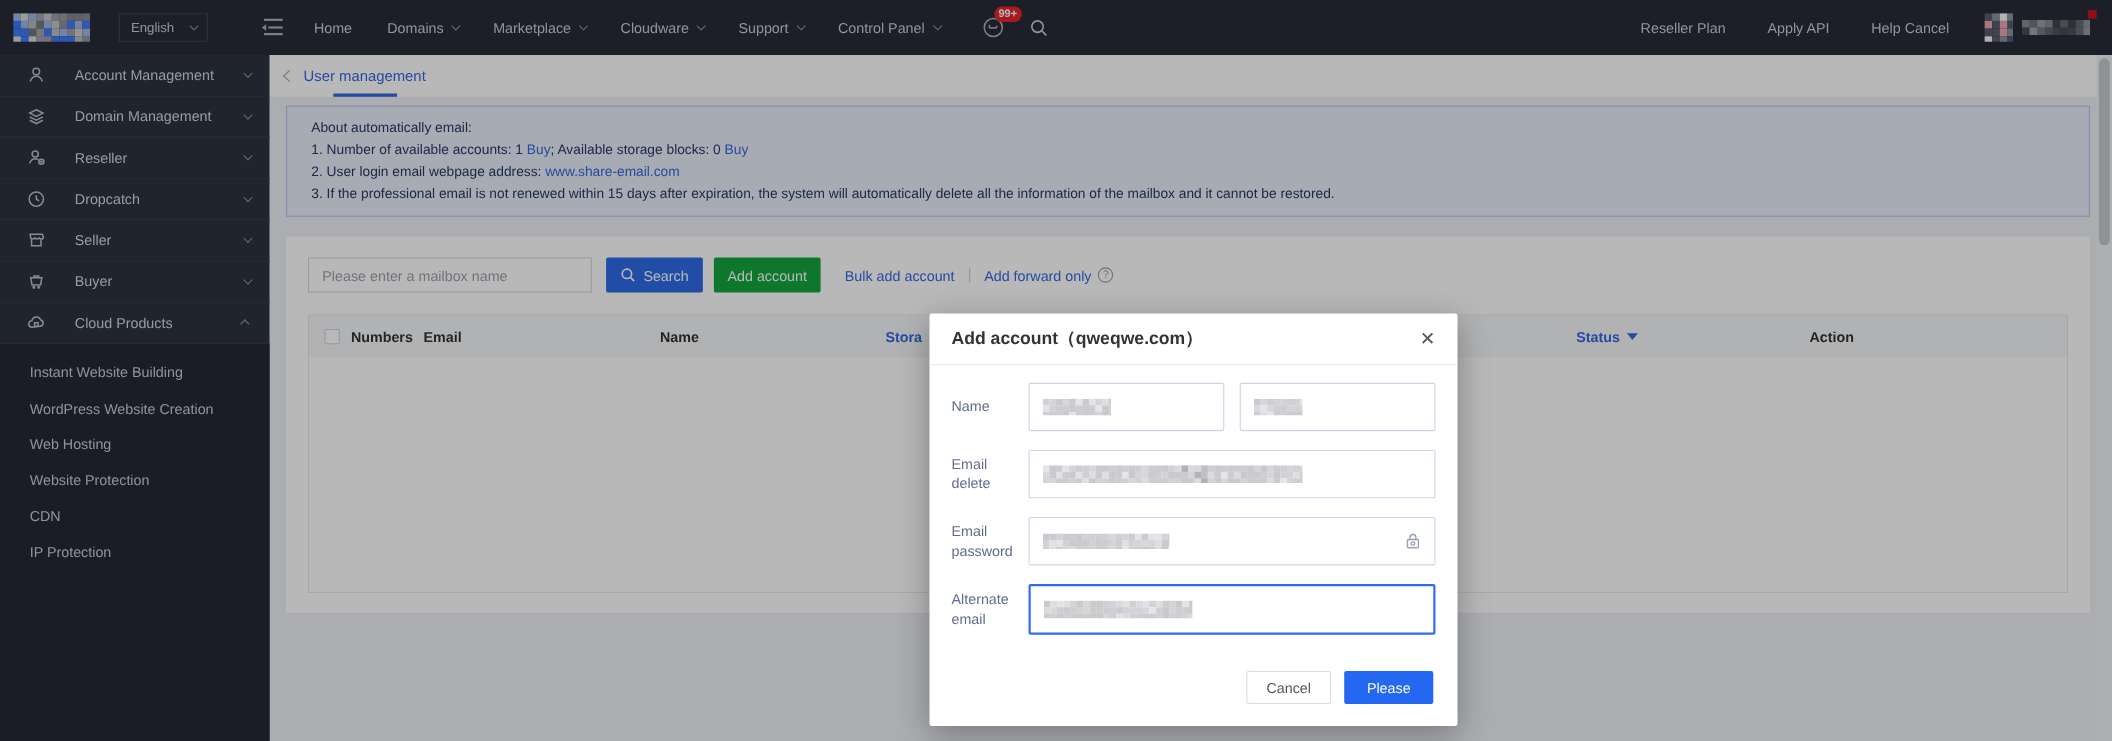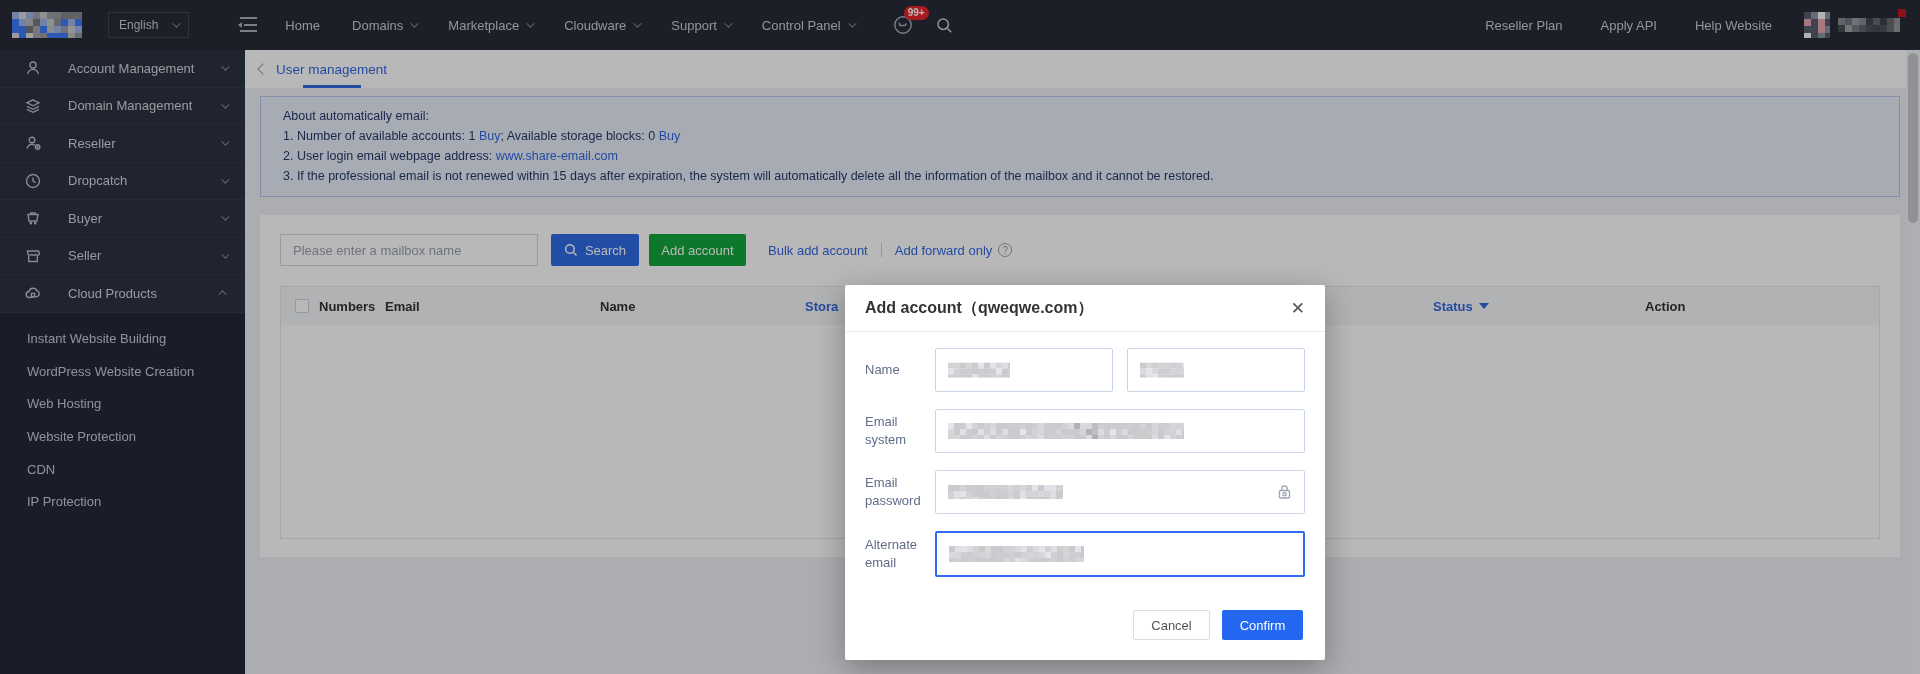--- a/index.html
+++ b/index.html
@@ -210,21 +210,21 @@
   </div>
   <div class="nav-search">
     <svg width="17" height="17" viewBox="0 0 17 17" fill="none" stroke="#c9cdd6" stroke-width="1.5">
       <circle cx="7.2" cy="7.2" r="5.2"></circle>
         <path d="M11.2 11.2l4 4"></path>
     </svg>
   </div>
   <div class="nav-right">
     <span class="rlink">Reseller Plan</span>
     <span class="rlink">Apply API</span>
-    <span class="rlink">Help Website</span>
+    <span class="rlink">Help Cancel</span>
     <div class="userbox">
       <div class="avatar mosaic">
           <i style="position: absolute; left: 0px; top: 0px; width: 7px; height: 7px; background: rgb(86, 93, 110);"></i>
           <i style="position: absolute; left: 7px; top: 0px; width: 7px; height: 7px; background: rgb(141, 147, 163);"></i>
           <i style="position: absolute; left: 14px; top: 0px; width: 7px; height: 7px; background: rgb(245, 246, 248);"></i>
           <i style="position: absolute; left: 21px; top: 0px; width: 7px; height: 7px; background: rgb(141, 147, 163);"></i>
           <i style="position: absolute; left: 0px; top: 7px; width: 7px; height: 7px; background: rgb(232, 167, 176);"></i>
           <i style="position: absolute; left: 7px; top: 7px; width: 7px; height: 7px; background: rgb(86, 93, 110);"></i>
           <i style="position: absolute; left: 14px; top: 7px; width: 7px; height: 7px; background: rgb(232, 167, 176);"></i>
           <i style="position: absolute; left: 21px; top: 7px; width: 7px; height: 7px; background: rgb(86, 93, 110);"></i>
@@ -293,34 +293,34 @@
   <div class="side-item">
     <svg width="18" height="18" viewBox="0 0 18 18" fill="none" stroke="#b9bfcc" stroke-width="1.4">
         <circle cx="9" cy="9" r="6.5"></circle>
         <path d="M9 5.5V9l2.6 1.6"></path>
       </svg>
     <span class="lbl">Dropcatch</span>
     <span class="caret"></span>
   </div>
   <div class="side-item">
     <svg width="18" height="18" viewBox="0 0 18 18" fill="none" stroke="#b9bfcc" stroke-width="1.4">
+        <path d="M3.5 4h11l.9 2.4c0 1.1-.9 1.9-2 1.9-1 0-1.8-.6-1.9-1.5-.1.9-.9 1.5-1.9 1.5s-1.8-.6-1.9-1.5c-.1.9-.9 1.5-1.9 1.5-1.1 0-2-.8-2-1.9z"></path>
+        <path d="M4.7 8.8V14.5h8.6V8.8"></path>
+      </svg>
+    <span class="lbl">Seller</span>
+    <span class="caret"></span>
+  </div>
+  <div class="side-item">
+    <svg width="18" height="18" viewBox="0 0 18 18" fill="none" stroke="#b9bfcc" stroke-width="1.4">
         <path d="M4 5.5h10l-1.1 6.5H5.1z"></path>
         <path d="M6.8 5.5V4h4.4v1.5"></path>
         <circle cx="6.8" cy="14.2" r="0.7"></circle>
         <circle cx="11.2" cy="14.2" r="0.7"></circle>
       </svg>
     <span class="lbl">Buyer</span>
-    <span class="caret"></span>
-  </div>
-  <div class="side-item">
-    <svg width="18" height="18" viewBox="0 0 18 18" fill="none" stroke="#b9bfcc" stroke-width="1.4">
-        <path d="M3.5 4h11l.9 2.4c0 1.1-.9 1.9-2 1.9-1 0-1.8-.6-1.9-1.5-.1.9-.9 1.5-1.9 1.5s-1.8-.6-1.9-1.5c-.1.9-.9 1.5-1.9 1.5-1.1 0-2-.8-2-1.9z"></path>
-        <path d="M4.7 8.8V14.5h8.6V8.8"></path>
-      </svg>
-    <span class="lbl">Seller</span>
     <span class="caret"></span>
   </div>
   <div class="side-item">
     <svg width="18" height="18" viewBox="0 0 18 18" fill="none" stroke="#b9bfcc" stroke-width="1.4">
         <path d="M5.4 13.5a3 3 0 0 1-.4-6A4.2 4.2 0 0 1 13 6.9a2.9 2.9 0 0 1-.5 5.7z"></path>
         <rect x="7.4" y="9.4" width="3.2" height="3.2"></rect>
       </svg>
     <span class="lbl">Cloud Products</span>
     <span class="caret up"></span>
   </div>
@@ -409,21 +409,21 @@
       <div class="m-inputs">
         <div class="m-input">
           <div class="in-mosaic mosaic" style="width:62px;height:15px;"><i style="position: absolute; left: 0px; top: 0px; width: 6px; height: 6px; background: rgba(129, 129, 135, 0.36);"></i><i style="position: absolute; left: 6px; top: 0px; width: 6px; height: 6px; background: rgba(204, 204, 210, 0.84);"></i><i style="position: absolute; left: 12px; top: 0px; width: 6px; height: 6px; background: rgba(170, 170, 176, 0.62);"></i><i style="position: absolute; left: 18px; top: 0px; width: 6px; height: 6px; background: rgba(120, 120, 126, 0.3);"></i><i style="position: absolute; left: 24px; top: 0px; width: 6px; height: 6px; background: rgba(176, 176, 182, 0.66);"></i><i style="position: absolute; left: 30px; top: 0px; width: 6px; height: 6px; background: rgba(228, 228, 234, 0.99);"></i><i style="position: absolute; left: 36px; top: 0px; width: 6px; height: 6px; background: rgba(171, 171, 177, 0.62);"></i><i style="position: absolute; left: 42px; top: 0px; width: 6px; height: 6px; background: rgba(225, 225, 231, 0.97);"></i><i style="position: absolute; left: 48px; top: 0px; width: 6px; height: 6px; background: rgba(121, 121, 127, 0.31);"></i><i style="position: absolute; left: 54px; top: 0px; width: 6px; height: 6px; background: rgba(218, 218, 224, 0.93);"></i><i style="position: absolute; left: 60px; top: 0px; width: 6px; height: 6px; background: rgba(176, 176, 182, 0.66);"></i><i style="position: absolute; left: 0px; top: 6px; width: 6px; height: 6px; background: rgba(225, 225, 231, 0.97);"></i><i style="position: absolute; left: 6px; top: 6px; width: 6px; height: 6px; background: rgba(198, 198, 204, 0.8);"></i><i style="position: absolute; left: 12px; top: 6px; width: 6px; height: 6px; background: rgba(185, 185, 191, 0.71);"></i><i style="position: absolute; left: 18px; top: 6px; width: 6px; height: 6px; background: rgba(145, 145, 151, 0.46);"></i><i style="position: absolute; left: 24px; top: 6px; width: 6px; height: 6px; background: rgba(157, 157, 163, 0.54);"></i><i style="position: absolute; left: 30px; top: 6px; width: 6px; height: 6px; background: rgba(187, 187, 193, 0.73);"></i><i style="position: absolute; left: 36px; top: 6px; width: 6px; height: 6px; background: rgba(147, 147, 153, 0.47);"></i><i style="position: absolute; left: 42px; top: 6px; width: 6px; height: 6px; background: rgba(140, 140, 146, 0.43);"></i><i style="position: absolute; left: 48px; top: 6px; width: 6px; height: 6px; background: rgba(229, 229, 235, 0.99);"></i><i style="position: absolute; left: 54px; top: 6px; width: 6px; height: 6px; background: rgba(167, 167, 173, 0.6);"></i><i style="position: absolute; left: 60px; top: 6px; width: 6px; height: 6px; background: rgba(192, 192, 198, 0.76);"></i><i style="position: absolute; left: 0px; top: 12px; width: 6px; height: 6px; background: rgba(136, 136, 142, 0.4);"></i><i style="position: absolute; left: 6px; top: 12px; width: 6px; height: 6px; background: rgba(141, 141, 147, 0.44);"></i><i style="position: absolute; left: 12px; top: 12px; width: 6px; height: 6px; background: rgba(141, 141, 147, 0.44);"></i><i style="position: absolute; left: 18px; top: 12px; width: 6px; height: 6px; background: rgba(174, 174, 180, 0.65);"></i><i style="position: absolute; left: 24px; top: 12px; width: 6px; height: 6px; background: rgba(225, 225, 231, 0.97);"></i><i style="position: absolute; left: 30px; top: 12px; width: 6px; height: 6px; background: rgba(141, 141, 147, 0.44);"></i><i style="position: absolute; left: 36px; top: 12px; width: 6px; height: 6px; background: rgba(169, 169, 175, 0.62);"></i><i style="position: absolute; left: 42px; top: 12px; width: 6px; height: 6px; background: rgba(135, 135, 141, 0.4);"></i><i style="position: absolute; left: 48px; top: 12px; width: 6px; height: 6px; background: rgba(129, 129, 135, 0.36);"></i><i style="position: absolute; left: 54px; top: 12px; width: 6px; height: 6px; background: rgba(167, 167, 173, 0.6);"></i><i style="position: absolute; left: 60px; top: 12px; width: 6px; height: 6px; background: rgba(135, 135, 141, 0.4);"></i></div>
         </div>
         <div class="m-input">
           <div class="in-mosaic mosaic" style="width:44px;height:15px;"><i style="position: absolute; left: 0px; top: 0px; width: 6px; height: 6px; background: rgba(171, 171, 177, 0.63);"></i><i style="position: absolute; left: 6px; top: 0px; width: 6px; height: 6px; background: rgba(207, 207, 213, 0.86);"></i><i style="position: absolute; left: 12px; top: 0px; width: 6px; height: 6px; background: rgba(139, 139, 145, 0.42);"></i><i style="position: absolute; left: 18px; top: 0px; width: 6px; height: 6px; background: rgba(126, 126, 132, 0.34);"></i><i style="position: absolute; left: 24px; top: 0px; width: 6px; height: 6px; background: rgba(202, 202, 208, 0.83);"></i><i style="position: absolute; left: 30px; top: 0px; width: 6px; height: 6px; background: rgba(191, 191, 197, 0.75);"></i><i style="position: absolute; left: 36px; top: 0px; width: 6px; height: 6px; background: rgba(130, 130, 136, 0.36);"></i><i style="position: absolute; left: 42px; top: 0px; width: 6px; height: 6px; background: rgba(224, 224, 230, 0.97);"></i><i style="position: absolute; left: 0px; top: 6px; width: 6px; height: 6px; background: rgba(212, 212, 218, 0.89);"></i><i style="position: absolute; left: 6px; top: 6px; width: 6px; height: 6px; background: rgba(228, 228, 234, 0.99);"></i><i style="position: absolute; left: 12px; top: 6px; width: 6px; height: 6px; background: rgba(209, 209, 215, 0.87);"></i><i style="position: absolute; left: 18px; top: 6px; width: 6px; height: 6px; background: rgba(138, 138, 144, 0.42);"></i><i style="position: absolute; left: 24px; top: 6px; width: 6px; height: 6px; background: rgba(136, 136, 142, 0.41);"></i><i style="position: absolute; left: 30px; top: 6px; width: 6px; height: 6px; background: rgba(203, 203, 209, 0.83);"></i><i style="position: absolute; left: 36px; top: 6px; width: 6px; height: 6px; background: rgba(124, 124, 130, 0.33);"></i><i style="position: absolute; left: 42px; top: 6px; width: 6px; height: 6px; background: rgba(121, 121, 127, 0.31);"></i><i style="position: absolute; left: 0px; top: 12px; width: 6px; height: 6px; background: rgba(142, 142, 148, 0.44);"></i><i style="position: absolute; left: 6px; top: 12px; width: 6px; height: 6px; background: rgba(218, 218, 224, 0.93);"></i><i style="position: absolute; left: 12px; top: 12px; width: 6px; height: 6px; background: rgba(228, 228, 234, 0.99);"></i><i style="position: absolute; left: 18px; top: 12px; width: 6px; height: 6px; background: rgba(182, 182, 188, 0.69);"></i><i style="position: absolute; left: 24px; top: 12px; width: 6px; height: 6px; background: rgba(134, 134, 140, 0.39);"></i><i style="position: absolute; left: 30px; top: 12px; width: 6px; height: 6px; background: rgba(172, 172, 178, 0.64);"></i><i style="position: absolute; left: 36px; top: 12px; width: 6px; height: 6px; background: rgba(147, 147, 153, 0.48);"></i><i style="position: absolute; left: 42px; top: 12px; width: 6px; height: 6px; background: rgba(138, 138, 144, 0.42);"></i></div>
         </div>
       </div>
     </div>
     <div class="m-row">
-      <div class="m-label">Email system</div>
+      <div class="m-label">Email delete</div>
       <div class="m-inputs">
         <div class="m-input">
           <div class="in-mosaic mosaic" style="width:150px;height:16px;"><i style="position: absolute; left: 0px; top: 0px; width: 6px; height: 6px; background: rgba(227, 227, 233, 0.98);"></i><i style="position: absolute; left: 6px; top: 0px; width: 6px; height: 6px; background: rgba(159, 159, 165, 0.55);"></i><i style="position: absolute; left: 12px; top: 0px; width: 6px; height: 6px; background: rgba(140, 140, 146, 0.43);"></i><i style="position: absolute; left: 18px; top: 0px; width: 6px; height: 6px; background: rgba(227, 227, 233, 0.99);"></i><i style="position: absolute; left: 24px; top: 0px; width: 6px; height: 6px; background: rgba(122, 122, 128, 0.32);"></i><i style="position: absolute; left: 30px; top: 0px; width: 6px; height: 6px; background: rgba(143, 143, 149, 0.45);"></i><i style="position: absolute; left: 36px; top: 0px; width: 6px; height: 6px; background: rgba(191, 191, 197, 0.75);"></i><i style="position: absolute; left: 42px; top: 0px; width: 6px; height: 6px; background: rgba(210, 210, 216, 0.88);"></i><i style="position: absolute; left: 48px; top: 0px; width: 6px; height: 6px; background: rgba(177, 177, 183, 0.67);"></i><i style="position: absolute; left: 54px; top: 0px; width: 6px; height: 6px; background: rgba(164, 164, 170, 0.58);"></i><i style="position: absolute; left: 60px; top: 0px; width: 6px; height: 6px; background: rgba(139, 139, 145, 0.42);"></i><i style="position: absolute; left: 66px; top: 0px; width: 6px; height: 6px; background: rgba(177, 177, 183, 0.67);"></i><i style="position: absolute; left: 72px; top: 0px; width: 6px; height: 6px; background: rgba(191, 191, 197, 0.76);"></i><i style="position: absolute; left: 78px; top: 0px; width: 6px; height: 6px; background: rgba(174, 174, 180, 0.65);"></i><i style="position: absolute; left: 84px; top: 0px; width: 6px; height: 6px; background: rgba(189, 189, 195, 0.74);"></i><i style="position: absolute; left: 90px; top: 0px; width: 6px; height: 6px; background: rgba(209, 209, 215, 0.87);"></i><i style="position: absolute; left: 96px; top: 0px; width: 6px; height: 6px; background: rgba(142, 142, 148, 0.44);"></i><i style="position: absolute; left: 102px; top: 0px; width: 6px; height: 6px; background: rgba(149, 149, 155, 0.49);"></i><i style="position: absolute; left: 108px; top: 0px; width: 6px; height: 6px; background: rgba(153, 153, 159, 0.52);"></i><i style="position: absolute; left: 114px; top: 0px; width: 6px; height: 6px; background: rgba(198, 198, 204, 0.8);"></i><i style="position: absolute; left: 120px; top: 0px; width: 6px; height: 6px; background: rgba(212, 212, 218, 0.89);"></i><i style="position: absolute; left: 126px; top: 0px; width: 6px; height: 6px; background: rgba(180, 180, 186, 0.68);"></i><i style="position: absolute; left: 132px; top: 0px; width: 6px; height: 6px; background: rgba(169, 169, 175, 0.61);"></i><i style="position: absolute; left: 138px; top: 0px; width: 6px; height: 6px; background: rgba(205, 205, 211, 0.84);"></i><i style="position: absolute; left: 144px; top: 0px; width: 6px; height: 6px; background: rgba(225, 225, 231, 0.97);"></i><i style="position: absolute; left: 0px; top: 6px; width: 6px; height: 6px; background: rgba(209, 209, 215, 0.87);"></i><i style="position: absolute; left: 6px; top: 6px; width: 6px; height: 6px; background: rgba(173, 173, 179, 0.64);"></i><i style="position: absolute; left: 12px; top: 6px; width: 6px; height: 6px; background: rgba(223, 223, 229, 0.96);"></i><i style="position: absolute; left: 18px; top: 6px; width: 6px; height: 6px; background: rgba(146, 146, 152, 0.47);"></i><i style="position: absolute; left: 24px; top: 6px; width: 6px; height: 6px; background: rgba(162, 162, 168, 0.57);"></i><i style="position: absolute; left: 30px; top: 6px; width: 6px; height: 6px; background: rgba(222, 222, 228, 0.95);"></i><i style="position: absolute; left: 36px; top: 6px; width: 6px; height: 6px; background: rgba(134, 134, 140, 0.39);"></i><i style="position: absolute; left: 42px; top: 6px; width: 6px; height: 6px; background: rgba(219, 219, 225, 0.93);"></i><i style="position: absolute; left: 48px; top: 6px; width: 6px; height: 6px; background: rgba(156, 156, 162, 0.53);"></i><i style="position: absolute; left: 54px; top: 6px; width: 6px; height: 6px; background: rgba(219, 219, 225, 0.94);"></i><i style="position: absolute; left: 60px; top: 6px; width: 6px; height: 6px; background: rgba(168, 168, 174, 0.61);"></i><i style="position: absolute; left: 66px; top: 6px; width: 6px; height: 6px; background: rgba(181, 181, 187, 0.69);"></i><i style="position: absolute; left: 72px; top: 6px; width: 6px; height: 6px; background: rgba(228, 228, 234, 0.99);"></i><i style="position: absolute; left: 78px; top: 6px; width: 6px; height: 6px; background: rgba(165, 165, 171, 0.59);"></i><i style="position: absolute; left: 84px; top: 6px; width: 6px; height: 6px; background: rgba(124, 124, 130, 0.33);"></i><i style="position: absolute; left: 90px; top: 6px; width: 6px; height: 6px; background: rgba(207, 207, 213, 0.85);"></i><i style="position: absolute; left: 96px; top: 6px; width: 6px; height: 6px; background: rgba(147, 147, 153, 0.48);"></i><i style="position: absolute; left: 102px; top: 6px; width: 6px; height: 6px; background: rgba(139, 139, 145, 0.43);"></i><i style="position: absolute; left: 108px; top: 6px; width: 6px; height: 6px; background: rgba(200, 200, 206, 0.81);"></i><i style="position: absolute; left: 114px; top: 6px; width: 6px; height: 6px; background: rgba(160, 160, 166, 0.56);"></i><i style="position: absolute; left: 120px; top: 6px; width: 6px; height: 6px; background: rgba(164, 164, 170, 0.58);"></i><i style="position: absolute; left: 126px; top: 6px; width: 6px; height: 6px; background: rgba(144, 144, 150, 0.45);"></i><i style="position: absolute; left: 132px; top: 6px; width: 6px; height: 6px; background: rgba(138, 138, 144, 0.42);"></i><i style="position: absolute; left: 138px; top: 6px; width: 6px; height: 6px; background: rgba(133, 133, 139, 0.39);"></i><i style="position: absolute; left: 144px; top: 6px; width: 6px; height: 6px; background: rgba(195, 195, 201, 0.78);"></i><i style="position: absolute; left: 0px; top: 12px; width: 6px; height: 6px; background: rgba(129, 129, 135, 0.36);"></i><i style="position: absolute; left: 6px; top: 12px; width: 6px; height: 6px; background: rgba(203, 203, 209, 0.83);"></i><i style="position: absolute; left: 12px; top: 12px; width: 6px; height: 6px; background: rgba(178, 178, 184, 0.67);"></i><i style="position: absolute; left: 18px; top: 12px; width: 6px; height: 6px; background: rgba(177, 177, 183, 0.67);"></i><i style="position: absolute; left: 24px; top: 12px; width: 6px; height: 6px; background: rgba(199, 199, 205, 0.81);"></i><i style="position: absolute; left: 30px; top: 12px; width: 6px; height: 6px; background: rgba(139, 139, 145, 0.43);"></i><i style="position: absolute; left: 36px; top: 12px; width: 6px; height: 6px; background: rgba(219, 219, 225, 0.94);"></i><i style="position: absolute; left: 42px; top: 12px; width: 6px; height: 6px; background: rgba(168, 168, 174, 0.61);"></i><i style="position: absolute; left: 48px; top: 12px; width: 6px; height: 6px; background: rgba(125, 125, 131, 0.34);"></i><i style="position: absolute; left: 54px; top: 12px; width: 6px; height: 6px; background: rgba(191, 191, 197, 0.75);"></i><i style="position: absolute; left: 60px; top: 12px; width: 6px; height: 6px; background: rgba(155, 155, 161, 0.52);"></i><i style="position: absolute; left: 66px; top: 12px; width: 6px; height: 6px; background: rgba(181, 181, 187, 0.69);"></i><i style="position: absolute; left: 72px; top: 12px; width: 6px; height: 6px; background: rgba(138, 138, 144, 0.41);"></i><i style="position: absolute; left: 78px; top: 12px; width: 6px; height: 6px; background: rgba(205, 205, 211, 0.84);"></i><i style="position: absolute; left: 84px; top: 12px; width: 6px; height: 6px; background: rgba(133, 133, 139, 0.38);"></i><i style="position: absolute; left: 90px; top: 12px; width: 6px; height: 6px; background: rgba(215, 215, 221, 0.91);"></i><i style="position: absolute; left: 96px; top: 12px; width: 6px; height: 6px; background: rgba(145, 145, 151, 0.46);"></i><i style="position: absolute; left: 102px; top: 12px; width: 6px; height: 6px; background: rgba(136, 136, 142, 0.41);"></i><i style="position: absolute; left: 108px; top: 12px; width: 6px; height: 6px; background: rgba(140, 140, 146, 0.43);"></i><i style="position: absolute; left: 114px; top: 12px; width: 6px; height: 6px; background: rgba(131, 131, 137, 0.37);"></i><i style="position: absolute; left: 120px; top: 12px; width: 6px; height: 6px; background: rgba(127, 127, 133, 0.35);"></i><i style="position: absolute; left: 126px; top: 12px; width: 6px; height: 6px; background: rgba(178, 178, 184, 0.67);"></i><i style="position: absolute; left: 132px; top: 12px; width: 6px; height: 6px; background: rgba(209, 209, 215, 0.87);"></i><i style="position: absolute; left: 138px; top: 12px; width: 6px; height: 6px; background: rgba(151, 151, 157, 0.5);"></i><i style="position: absolute; left: 144px; top: 12px; width: 6px; height: 6px; background: rgba(154, 154, 160, 0.52);"></i></div>
           <div class="in-mosaic right mosaic" style="width:110px;height:16px;"><i style="position: absolute; left: 0px; top: 0px; width: 6px; height: 6px; background: rgba(122, 122, 128, 0.32);"></i><i style="position: absolute; left: 6px; top: 0px; width: 6px; height: 6px; background: rgba(218, 218, 224, 0.93);"></i><i style="position: absolute; left: 12px; top: 0px; width: 6px; height: 6px; background: rgba(214, 214, 220, 0.9);"></i><i style="position: absolute; left: 18px; top: 0px; width: 6px; height: 6px; background: rgba(157, 157, 163, 0.54);"></i><i style="position: absolute; left: 24px; top: 0px; width: 6px; height: 6px; background: rgba(139, 139, 145, 0.43);"></i><i style="position: absolute; left: 30px; top: 0px; width: 6px; height: 6px; background: rgba(173, 173, 179, 0.64);"></i><i style="position: absolute; left: 36px; top: 0px; width: 6px; height: 6px; background: rgba(147, 147, 153, 0.47);"></i><i style="position: absolute; left: 42px; top: 0px; width: 6px; height: 6px; background: rgba(176, 176, 182, 0.66);"></i><i style="position: absolute; left: 48px; top: 0px; width: 6px; height: 6px; background: rgba(153, 153, 159, 0.51);"></i><i style="position: absolute; left: 54px; top: 0px; width: 6px; height: 6px; background: rgba(136, 136, 142, 0.41);"></i><i style="position: absolute; left: 60px; top: 0px; width: 6px; height: 6px; background: rgba(155, 155, 161, 0.53);"></i><i style="position: absolute; left: 66px; top: 0px; width: 6px; height: 6px; background: rgba(200, 200, 206, 0.81);"></i><i style="position: absolute; left: 72px; top: 0px; width: 6px; height: 6px; background: rgba(171, 171, 177, 0.63);"></i><i style="position: absolute; left: 78px; top: 0px; width: 6px; height: 6px; background: rgba(122, 122, 128, 0.31);"></i><i style="position: absolute; left: 84px; top: 0px; width: 6px; height: 6px; background: rgba(140, 140, 146, 0.43);"></i><i style="position: absolute; left: 90px; top: 0px; width: 6px; height: 6px; background: rgba(187, 187, 193, 0.73);"></i><i style="position: absolute; left: 96px; top: 0px; width: 6px; height: 6px; background: rgba(122, 122, 128, 0.31);"></i><i style="position: absolute; left: 102px; top: 0px; width: 6px; height: 6px; background: rgba(129, 129, 135, 0.36);"></i><i style="position: absolute; left: 108px; top: 0px; width: 6px; height: 6px; background: rgba(120, 120, 126, 0.31);"></i><i style="position: absolute; left: 0px; top: 6px; width: 6px; height: 6px; background: rgba(201, 201, 207, 0.82);"></i><i style="position: absolute; left: 6px; top: 6px; width: 6px; height: 6px; background: rgba(212, 212, 218, 0.89);"></i><i style="position: absolute; left: 12px; top: 6px; width: 6px; height: 6px; background: rgba(127, 127, 133, 0.35);"></i><i style="position: absolute; left: 18px; top: 6px; width: 6px; height: 6px; background: rgba(185, 185, 191, 0.71);"></i><i style="position: absolute; left: 24px; top: 6px; width: 6px; height: 6px; background: rgba(215, 215, 221, 0.91);"></i><i style="position: absolute; left: 30px; top: 6px; width: 6px; height: 6px; background: rgba(142, 142, 148, 0.45);"></i><i style="position: absolute; left: 36px; top: 6px; width: 6px; height: 6px; background: rgb(229, 229, 235);"></i><i style="position: absolute; left: 42px; top: 6px; width: 6px; height: 6px; background: rgba(184, 184, 190, 0.71);"></i><i style="position: absolute; left: 48px; top: 6px; width: 6px; height: 6px; background: rgba(213, 213, 219, 0.89);"></i><i style="position: absolute; left: 54px; top: 6px; width: 6px; height: 6px; background: rgba(161, 161, 167, 0.56);"></i><i style="position: absolute; left: 60px; top: 6px; width: 6px; height: 6px; background: rgba(166, 166, 172, 0.59);"></i><i style="position: absolute; left: 66px; top: 6px; width: 6px; height: 6px; background: rgba(163, 163, 169, 0.58);"></i><i style="position: absolute; left: 72px; top: 6px; width: 6px; height: 6px; background: rgba(135, 135, 141, 0.4);"></i><i style="position: absolute; left: 78px; top: 6px; width: 6px; height: 6px; background: rgba(205, 205, 211, 0.84);"></i><i style="position: absolute; left: 84px; top: 6px; width: 6px; height: 6px; background: rgba(150, 150, 156, 0.5);"></i><i style="position: absolute; left: 90px; top: 6px; width: 6px; height: 6px; background: rgba(198, 198, 204, 0.8);"></i><i style="position: absolute; left: 96px; top: 6px; width: 6px; height: 6px; background: rgba(128, 128, 134, 0.35);"></i><i style="position: absolute; left: 102px; top: 6px; width: 6px; height: 6px; background: rgba(220, 220, 226, 0.94);"></i><i style="position: absolute; left: 108px; top: 6px; width: 6px; height: 6px; background: rgba(174, 174, 180, 0.65);"></i><i style="position: absolute; left: 0px; top: 12px; width: 6px; height: 6px; background: rgba(200, 200, 206, 0.81);"></i><i style="position: absolute; left: 6px; top: 12px; width: 6px; height: 6px; background: rgba(197, 197, 203, 0.8);"></i><i style="position: absolute; left: 12px; top: 12px; width: 6px; height: 6px; background: rgba(221, 221, 227, 0.94);"></i><i style="position: absolute; left: 18px; top: 12px; width: 6px; height: 6px; background: rgba(138, 138, 144, 0.42);"></i><i style="position: absolute; left: 24px; top: 12px; width: 6px; height: 6px; background: rgba(129, 129, 135, 0.36);"></i><i style="position: absolute; left: 30px; top: 12px; width: 6px; height: 6px; background: rgba(163, 163, 169, 0.58);"></i><i style="position: absolute; left: 36px; top: 12px; width: 6px; height: 6px; background: rgba(206, 206, 212, 0.85);"></i><i style="position: absolute; left: 42px; top: 12px; width: 6px; height: 6px; background: rgba(170, 170, 176, 0.62);"></i><i style="position: absolute; left: 48px; top: 12px; width: 6px; height: 6px; background: rgba(157, 157, 163, 0.54);"></i><i style="position: absolute; left: 54px; top: 12px; width: 6px; height: 6px; background: rgba(122, 122, 128, 0.32);"></i><i style="position: absolute; left: 60px; top: 12px; width: 6px; height: 6px; background: rgba(147, 147, 153, 0.47);"></i><i style="position: absolute; left: 66px; top: 12px; width: 6px; height: 6px; background: rgba(139, 139, 145, 0.43);"></i><i style="position: absolute; left: 72px; top: 12px; width: 6px; height: 6px; background: rgba(150, 150, 156, 0.5);"></i><i style="position: absolute; left: 78px; top: 12px; width: 6px; height: 6px; background: rgba(215, 215, 221, 0.91);"></i><i style="position: absolute; left: 84px; top: 12px; width: 6px; height: 6px; background: rgba(154, 154, 160, 0.52);"></i><i style="position: absolute; left: 90px; top: 12px; width: 6px; height: 6px; background: rgba(228, 228, 234, 0.99);"></i><i style="position: absolute; left: 96px; top: 12px; width: 6px; height: 6px; background: rgba(200, 200, 206, 0.81);"></i><i style="position: absolute; left: 102px; top: 12px; width: 6px; height: 6px; background: rgba(139, 139, 145, 0.42);"></i><i style="position: absolute; left: 108px; top: 12px; width: 6px; height: 6px; background: rgba(179, 179, 185, 0.68);"></i></div>
         </div>
       </div>
     </div>
     <div class="m-row">
       <div class="m-label">Email password</div>
       <div class="m-inputs">
@@ -443,15 +443,15 @@
       <div class="m-label">Alternate email</div>
       <div class="m-inputs">
         <div class="m-input focused">
           <div class="in-mosaic mosaic" style="width:135px;height:16px;"><i style="position: absolute; left: 0px; top: 0px; width: 6px; height: 6px; background: rgba(171, 171, 177, 0.62);"></i><i style="position: absolute; left: 6px; top: 0px; width: 6px; height: 6px; background: rgba(220, 220, 226, 0.94);"></i><i style="position: absolute; left: 12px; top: 0px; width: 6px; height: 6px; background: rgba(227, 227, 233, 0.98);"></i><i style="position: absolute; left: 18px; top: 0px; width: 6px; height: 6px; background: rgba(216, 216, 222, 0.91);"></i><i style="position: absolute; left: 24px; top: 0px; width: 6px; height: 6px; background: rgba(125, 125, 131, 0.34);"></i><i style="position: absolute; left: 30px; top: 0px; width: 6px; height: 6px; background: rgba(155, 155, 161, 0.53);"></i><i style="position: absolute; left: 36px; top: 0px; width: 6px; height: 6px; background: rgba(209, 209, 215, 0.87);"></i><i style="position: absolute; left: 42px; top: 0px; width: 6px; height: 6px; background: rgba(176, 176, 182, 0.66);"></i><i style="position: absolute; left: 48px; top: 0px; width: 6px; height: 6px; background: rgba(171, 171, 177, 0.63);"></i><i style="position: absolute; left: 54px; top: 0px; width: 6px; height: 6px; background: rgba(196, 196, 202, 0.79);"></i><i style="position: absolute; left: 60px; top: 0px; width: 6px; height: 6px; background: rgba(200, 200, 206, 0.81);"></i><i style="position: absolute; left: 66px; top: 0px; width: 6px; height: 6px; background: rgba(212, 212, 218, 0.89);"></i><i style="position: absolute; left: 72px; top: 0px; width: 6px; height: 6px; background: rgba(223, 223, 229, 0.96);"></i><i style="position: absolute; left: 78px; top: 0px; width: 6px; height: 6px; background: rgba(132, 132, 138, 0.38);"></i><i style="position: absolute; left: 84px; top: 0px; width: 6px; height: 6px; background: rgba(213, 213, 219, 0.9);"></i><i style="position: absolute; left: 90px; top: 0px; width: 6px; height: 6px; background: rgba(225, 225, 231, 0.97);"></i><i style="position: absolute; left: 96px; top: 0px; width: 6px; height: 6px; background: rgba(127, 127, 133, 0.35);"></i><i style="position: absolute; left: 102px; top: 0px; width: 6px; height: 6px; background: rgba(220, 220, 226, 0.94);"></i><i style="position: absolute; left: 108px; top: 0px; width: 6px; height: 6px; background: rgba(138, 138, 144, 0.41);"></i><i style="position: absolute; left: 114px; top: 0px; width: 6px; height: 6px; background: rgba(122, 122, 128, 0.32);"></i><i style="position: absolute; left: 120px; top: 0px; width: 6px; height: 6px; background: rgba(168, 168, 174, 0.61);"></i><i style="position: absolute; left: 126px; top: 0px; width: 6px; height: 6px; background: rgba(227, 227, 233, 0.99);"></i><i style="position: absolute; left: 132px; top: 0px; width: 6px; height: 6px; background: rgba(163, 163, 169, 0.58);"></i><i style="position: absolute; left: 0px; top: 6px; width: 6px; height: 6px; background: rgba(214, 214, 220, 0.9);"></i><i style="position: absolute; left: 6px; top: 6px; width: 6px; height: 6px; background: rgba(210, 210, 216, 0.88);"></i><i style="position: absolute; left: 12px; top: 6px; width: 6px; height: 6px; background: rgba(186, 186, 192, 0.72);"></i><i style="position: absolute; left: 18px; top: 6px; width: 6px; height: 6px; background: rgba(183, 183, 189, 0.71);"></i><i style="position: absolute; left: 24px; top: 6px; width: 6px; height: 6px; background: rgba(131, 131, 137, 0.38);"></i><i style="position: absolute; left: 30px; top: 6px; width: 6px; height: 6px; background: rgba(125, 125, 131, 0.34);"></i><i style="position: absolute; left: 36px; top: 6px; width: 6px; height: 6px; background: rgba(122, 122, 128, 0.31);"></i><i style="position: absolute; left: 42px; top: 6px; width: 6px; height: 6px; background: rgba(147, 147, 153, 0.48);"></i><i style="position: absolute; left: 48px; top: 6px; width: 6px; height: 6px; background: rgba(138, 138, 144, 0.42);"></i><i style="position: absolute; left: 54px; top: 6px; width: 6px; height: 6px; background: rgba(185, 185, 191, 0.72);"></i><i style="position: absolute; left: 60px; top: 6px; width: 6px; height: 6px; background: rgba(193, 193, 199, 0.77);"></i><i style="position: absolute; left: 66px; top: 6px; width: 6px; height: 6px; background: rgba(159, 159, 165, 0.55);"></i><i style="position: absolute; left: 72px; top: 6px; width: 6px; height: 6px; background: rgba(199, 199, 205, 0.81);"></i><i style="position: absolute; left: 78px; top: 6px; width: 6px; height: 6px; background: rgba(205, 205, 211, 0.85);"></i><i style="position: absolute; left: 84px; top: 6px; width: 6px; height: 6px; background: rgba(126, 126, 132, 0.34);"></i><i style="position: absolute; left: 90px; top: 6px; width: 6px; height: 6px; background: rgba(210, 210, 216, 0.88);"></i><i style="position: absolute; left: 96px; top: 6px; width: 6px; height: 6px; background: rgb(229, 229, 235);"></i><i style="position: absolute; left: 102px; top: 6px; width: 6px; height: 6px; background: rgba(192, 192, 198, 0.76);"></i><i style="position: absolute; left: 108px; top: 6px; width: 6px; height: 6px; background: rgba(154, 154, 160, 0.52);"></i><i style="position: absolute; left: 114px; top: 6px; width: 6px; height: 6px; background: rgba(201, 201, 207, 0.82);"></i><i style="position: absolute; left: 120px; top: 6px; width: 6px; height: 6px; background: rgba(186, 186, 192, 0.72);"></i><i style="position: absolute; left: 126px; top: 6px; width: 6px; height: 6px; background: rgba(186, 186, 192, 0.72);"></i><i style="position: absolute; left: 132px; top: 6px; width: 6px; height: 6px; background: rgba(167, 167, 173, 0.6);"></i><i style="position: absolute; left: 0px; top: 12px; width: 6px; height: 6px; background: rgba(151, 151, 157, 0.5);"></i><i style="position: absolute; left: 6px; top: 12px; width: 6px; height: 6px; background: rgba(132, 132, 138, 0.38);"></i><i style="position: absolute; left: 12px; top: 12px; width: 6px; height: 6px; background: rgba(172, 172, 178, 0.63);"></i><i style="position: absolute; left: 18px; top: 12px; width: 6px; height: 6px; background: rgba(135, 135, 141, 0.4);"></i><i style="position: absolute; left: 24px; top: 12px; width: 6px; height: 6px; background: rgba(148, 148, 154, 0.48);"></i><i style="position: absolute; left: 30px; top: 12px; width: 6px; height: 6px; background: rgba(152, 152, 158, 0.51);"></i><i style="position: absolute; left: 36px; top: 12px; width: 6px; height: 6px; background: rgba(182, 182, 188, 0.7);"></i><i style="position: absolute; left: 42px; top: 12px; width: 6px; height: 6px; background: rgba(170, 170, 176, 0.62);"></i><i style="position: absolute; left: 48px; top: 12px; width: 6px; height: 6px; background: rgba(154, 154, 160, 0.52);"></i><i style="position: absolute; left: 54px; top: 12px; width: 6px; height: 6px; background: rgba(120, 120, 126, 0.3);"></i><i style="position: absolute; left: 60px; top: 12px; width: 6px; height: 6px; background: rgba(134, 134, 140, 0.39);"></i><i style="position: absolute; left: 66px; top: 12px; width: 6px; height: 6px; background: rgba(222, 222, 228, 0.95);"></i><i style="position: absolute; left: 72px; top: 12px; width: 6px; height: 6px; background: rgba(212, 212, 218, 0.89);"></i><i style="position: absolute; left: 78px; top: 12px; width: 6px; height: 6px; background: rgba(195, 195, 201, 0.78);"></i><i style="position: absolute; left: 84px; top: 12px; width: 6px; height: 6px; background: rgba(184, 184, 190, 0.71);"></i><i style="position: absolute; left: 90px; top: 12px; width: 6px; height: 6px; background: rgba(177, 177, 183, 0.66);"></i><i style="position: absolute; left: 96px; top: 12px; width: 6px; height: 6px; background: rgba(179, 179, 185, 0.68);"></i><i style="position: absolute; left: 102px; top: 12px; width: 6px; height: 6px; background: rgba(194, 194, 200, 0.77);"></i><i style="position: absolute; left: 108px; top: 12px; width: 6px; height: 6px; background: rgba(168, 168, 174, 0.61);"></i><i style="position: absolute; left: 114px; top: 12px; width: 6px; height: 6px; background: rgba(133, 133, 139, 0.39);"></i><i style="position: absolute; left: 120px; top: 12px; width: 6px; height: 6px; background: rgba(188, 188, 194, 0.74);"></i><i style="position: absolute; left: 126px; top: 12px; width: 6px; height: 6px; background: rgba(123, 123, 129, 0.32);"></i><i style="position: absolute; left: 132px; top: 12px; width: 6px; height: 6px; background: rgba(212, 212, 218, 0.89);"></i></div>
         </div>
       </div>
     </div>
   </div>
   <div class="m-foot">
     <button class="btn-cancel">Cancel</button>
-    <button class="btn-confirm">Confirm</button>
+    <button class="btn-confirm">Please</button>
   </div>
 </div>
 
 </body></html>

